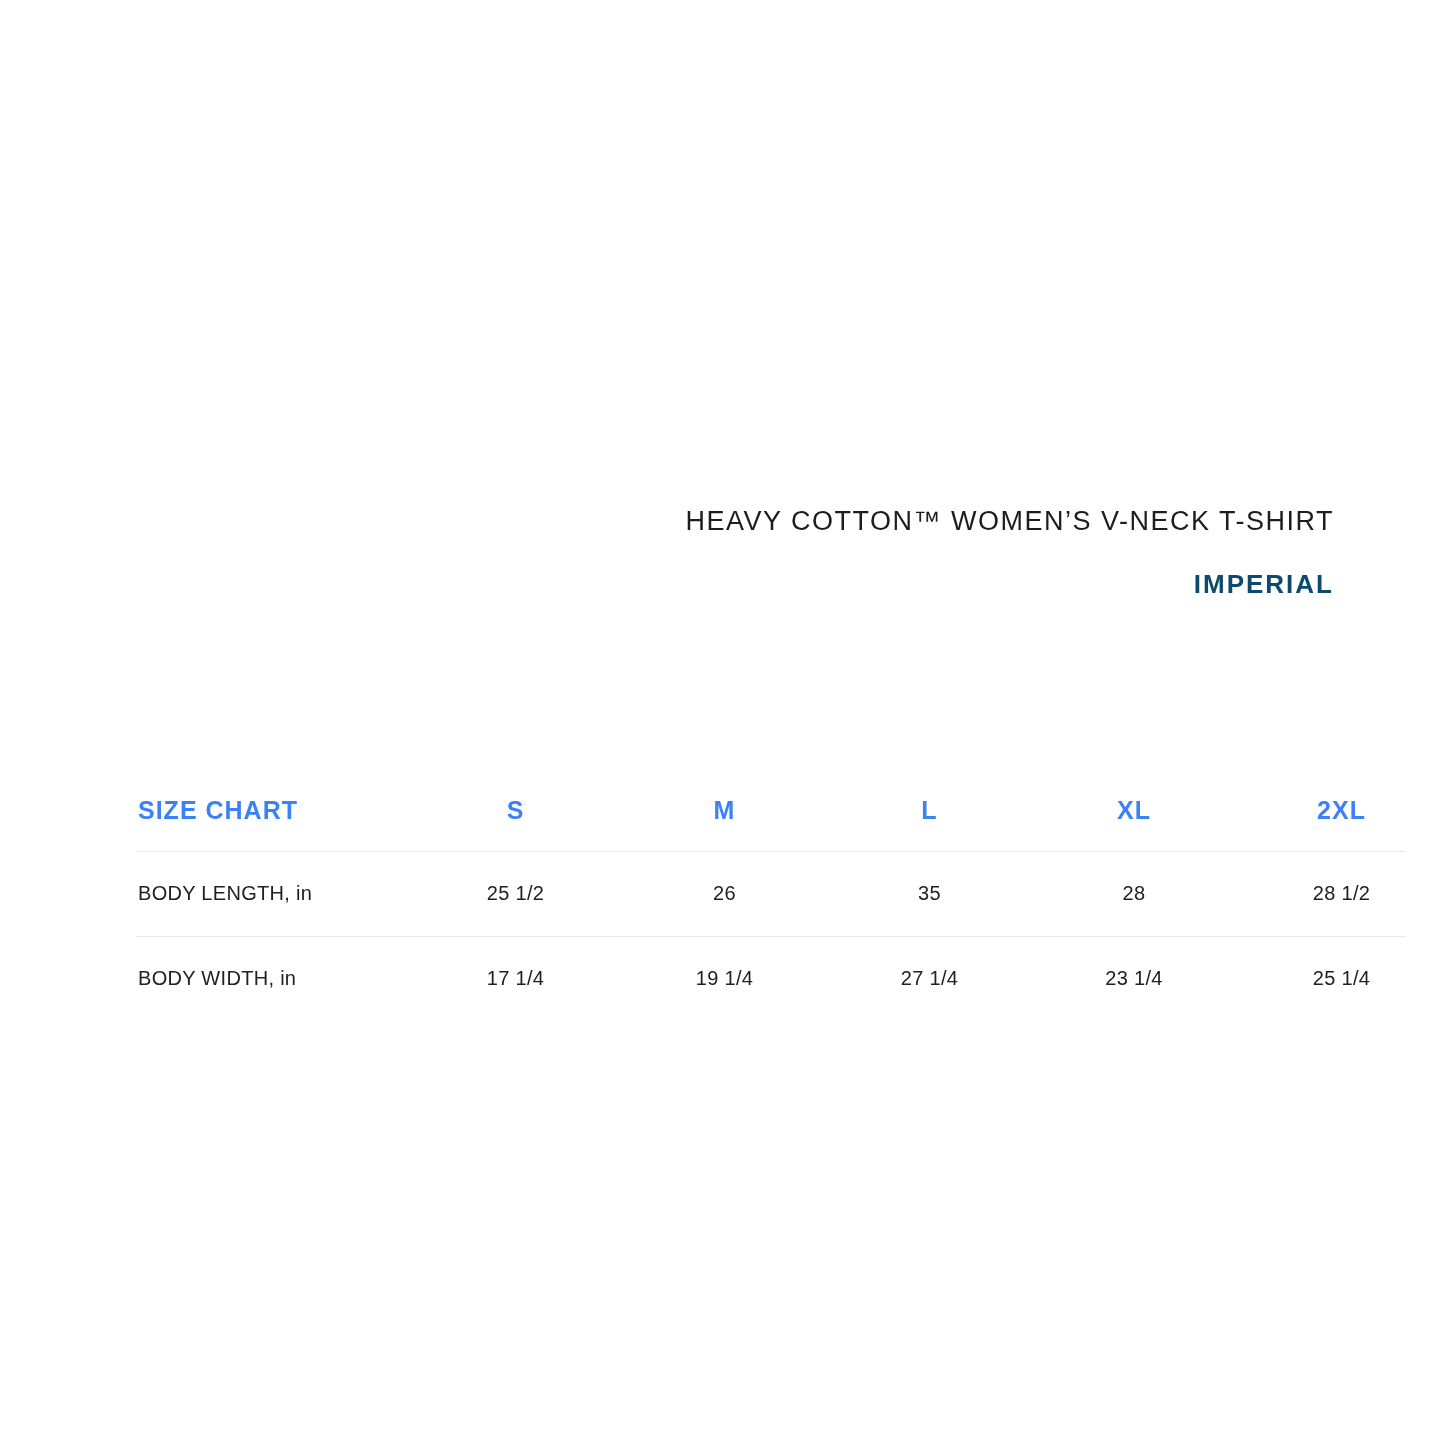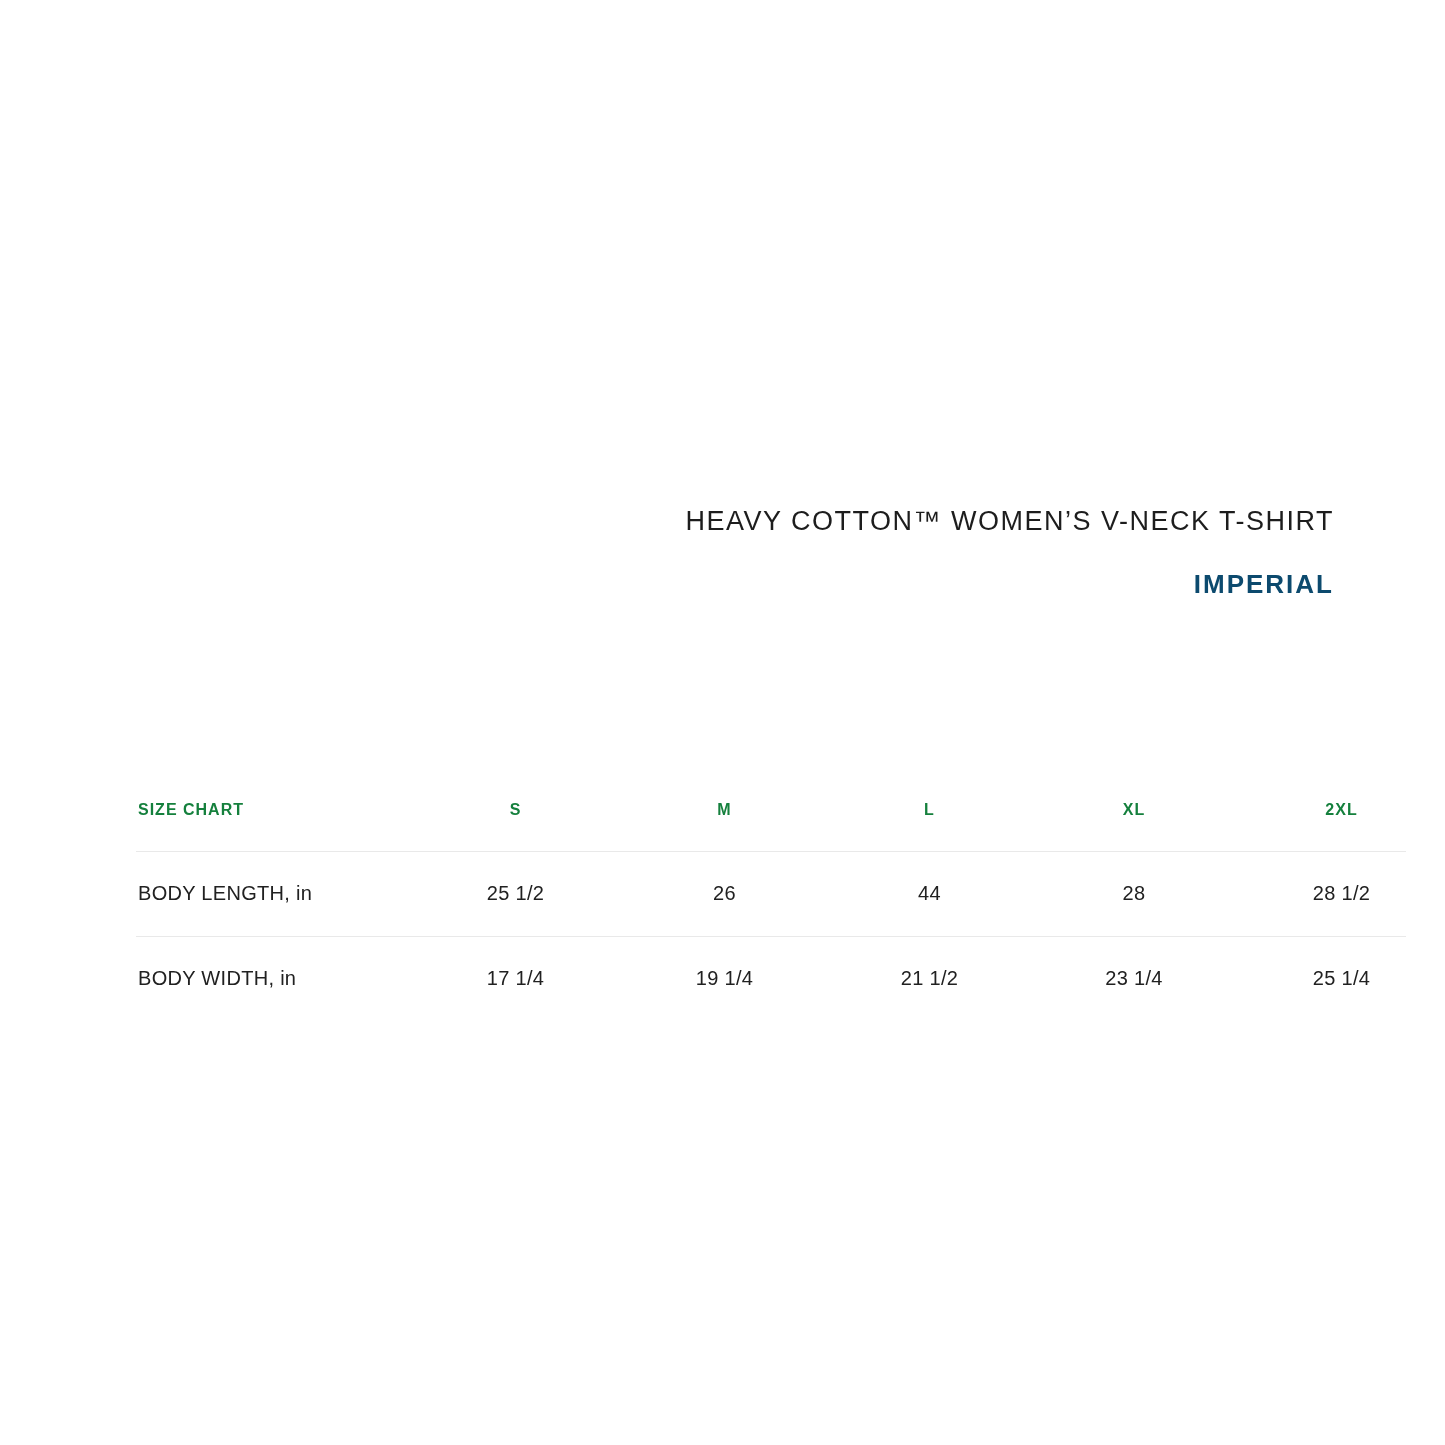--- a/index.html
+++ b/index.html
@@ -52,24 +52,24 @@
   }
   .size-chart th,
   .size-chart td {
     text-align: center;
     vertical-align: middle;
     white-space: nowrap;
     border-bottom: 1px solid #e9e9e9;
   }
   .size-chart thead th {
     height: 81px;
-    font-size: 16px;
+    font-size: 25px;
     font-weight: 700;
     letter-spacing: 1px;
-    color: #15803d;
+    color: #3b82f6;
   }
   .size-chart tbody td {
     height: 85px;
     font-size: 20px;
     font-weight: 400;
     letter-spacing: 0.3px;
     color: #212121;
   }
   .size-chart .label-cell {
     text-align: left;
@@ -111,28 +111,28 @@
         <th>L</th>
         <th>XL</th>
         <th>2XL</th>
       </tr>
     </thead>
     <tbody>
       <tr>
         <td class="label-cell">BODY LENGTH, in</td>
         <td>25 1/2</td>
         <td>26</td>
-        <td>44</td>
+        <td>35</td>
         <td>28</td>
         <td>28 1/2</td>
       </tr>
       <tr>
         <td class="label-cell">BODY WIDTH, in</td>
         <td>17 1/4</td>
         <td>19 1/4</td>
-        <td>21 1/2</td>
+        <td>27 1/4</td>
         <td>23 1/4</td>
         <td>25 1/4</td>
       </tr>
     </tbody>
   </table>
 
 </div>
 
 </body></html>

